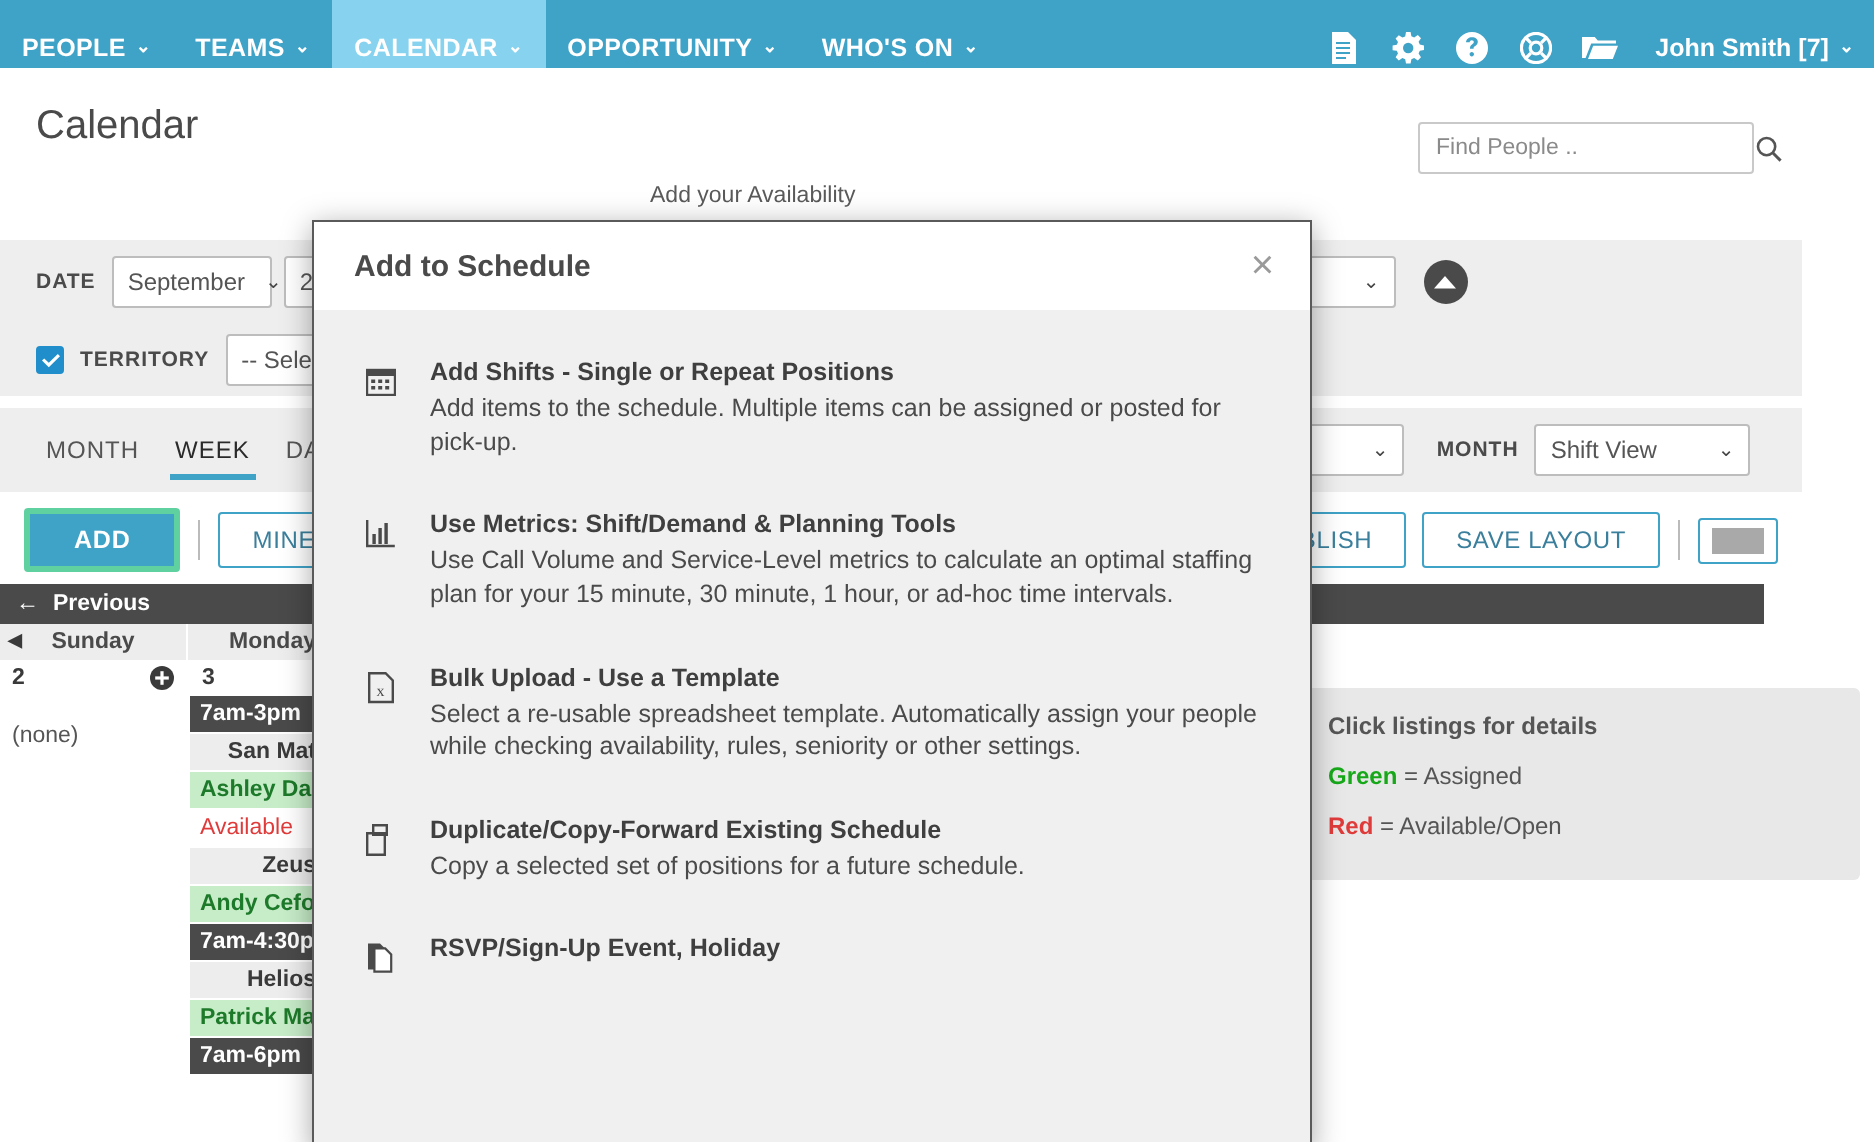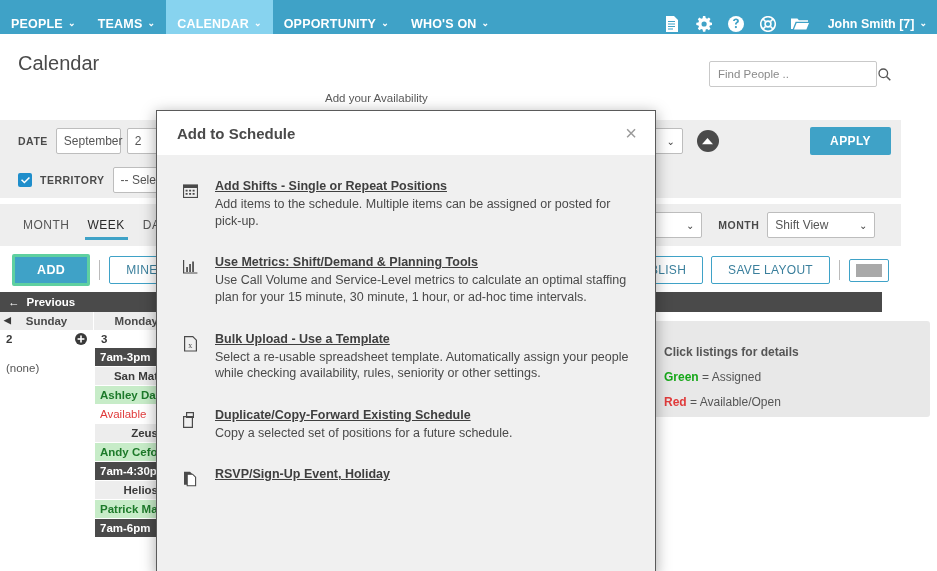--- a/index.html
+++ b/index.html
@@ -150,22 +150,22 @@
     font-size:11.5px; padding:3px 5px; white-space:nowrap; overflow:hidden;
     border-bottom:1px solid #fff;
   }
   .e-time { background:#4a4a4a; color:#fff; font-weight:bold; }
   .e-site { background:#ededed; color:#3a3a3a; font-weight:bold; text-align:right; }
   .e-assigned { background:#c7ecc8; color:#1d7a2a; font-weight:bold; }
   .e-avail { background:#fff; color:#e03b3b; }
 
   
   .rightpanel {
-    position:absolute; top:321px; left:650px; width:280px; height:96px;
-    background:#e8e8e8; border-radius:3px; padding:24px 14px;
+    position:absolute; top:344px; left:650px; width:280px; height:96px;
+    background:#e8e8e8; border-radius:3px; padding:12px 14px;
   }
   .rp-title { font-size:12px; color:#555; font-weight:bold; margin-bottom:11px; }
   .rp-line { font-size:12px; color:#555; margin-bottom:11px; }
   .rp-red { color:#e03b3b; font-weight:bold; }
   .rp-green { color:#17a81a; font-weight:bold; }
 
   
   .modal-shadow {
     position:absolute; left:156px; top:110px; width:500px; height:465px;
     background:#fff; border:1px solid #5a5a5a;
@@ -180,21 +180,21 @@
   .modal-close {
     margin-left:auto; color:#9a9a9a; font-size:20px; line-height:1; cursor:pointer;
     font-family:"Liberation Sans", sans-serif;
   }
   .modal-body {
     flex:1 1 auto; background:#f0f0f0; padding:24px 22px 10px 22px; overflow:hidden;
   }
   .mrow { display:flex; gap:14px; margin-bottom:26px; cursor:pointer; }
   .mrow-ico { flex:0 0 22px; display:flex; justify-content:center; padding-top:4px; color:#4a4a4a; }
   .mrow-txt { flex:1; }
-  .mrow-title { font-size:12.5px; font-weight:bold; color:#3f3f3f; margin-bottom:3px;text-decoration:underline; }
+  .mrow-title { font-size:12.5px; font-weight:bold; color:#3f3f3f; margin-bottom:3px; }
   .mrow-desc { font-size:12.5px; color:#4a4a4a; line-height:1.33; }
 </style>
 </head>
 <body>
 
 <div id="app">
 
   <div class="topnav">
     <div class="nav-left">
       <div class="nav-item">
@@ -267,38 +267,37 @@
         <svg width="13" height="13" viewBox="0 0 13 13">
             <circle cx="5.3" cy="5.3" r="4.3" fill="none" stroke="#555" stroke-width="1.3"></circle>
             <path stroke="#555" stroke-width="1.5" d="M8.5 8.5L12.3 12.3"></path>
           </svg>
       </span>
     </div>
   </div>
 
   <div class="filterbar">
     <span class="f-label">DATE</span>
-    <div class="sel" style="width:65px">
+    <div class="sel" style="width:80px">
       <span>September</span>
       <span class="cv">⌄</span>
     </div>
     <div class="sel" style="width:60px; margin-left:6px">
       <span>2</span>
       <span class="cv">⌄</span>
     </div>
     <div class="sel" style="width:92px; margin-left:404px">
       <span>ILTERS</span>
       <span class="cv">⌄</span>
     </div>
     <div class="collapse-btn">
       <svg width="11" height="7" viewBox="0 0 11 7">
           <path fill="#fff" d="M5.5 0L11 6.2H0z"></path>
         </svg>
     </div>
-    <div class="apply-btn">APPLY</div>
   </div>
 
   <div class="filterbar2">
     <div class="chk">
       <svg width="9" height="7" viewBox="0 0 9 7">
           <path fill="#fff" d="M3.4 6.6L0 3.3l1.1-1.1 2.3 2.2L7.9 0 9 1.1z"></path>
         </svg>
     </div>
     <span class="f-label">TERRITORY</span>
     <div class="sel" style="width:150px">

